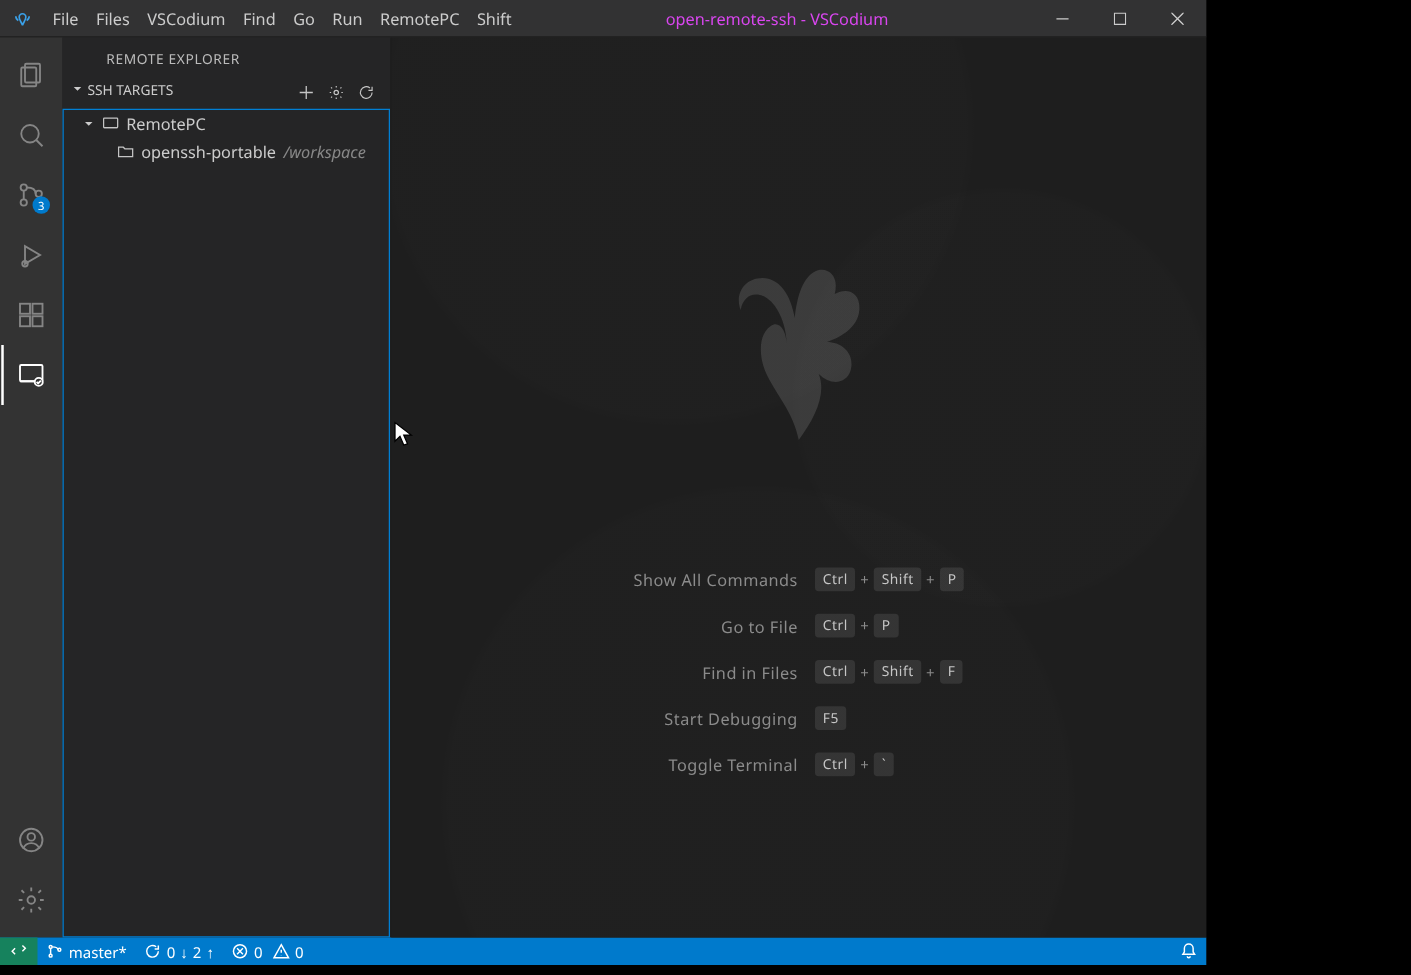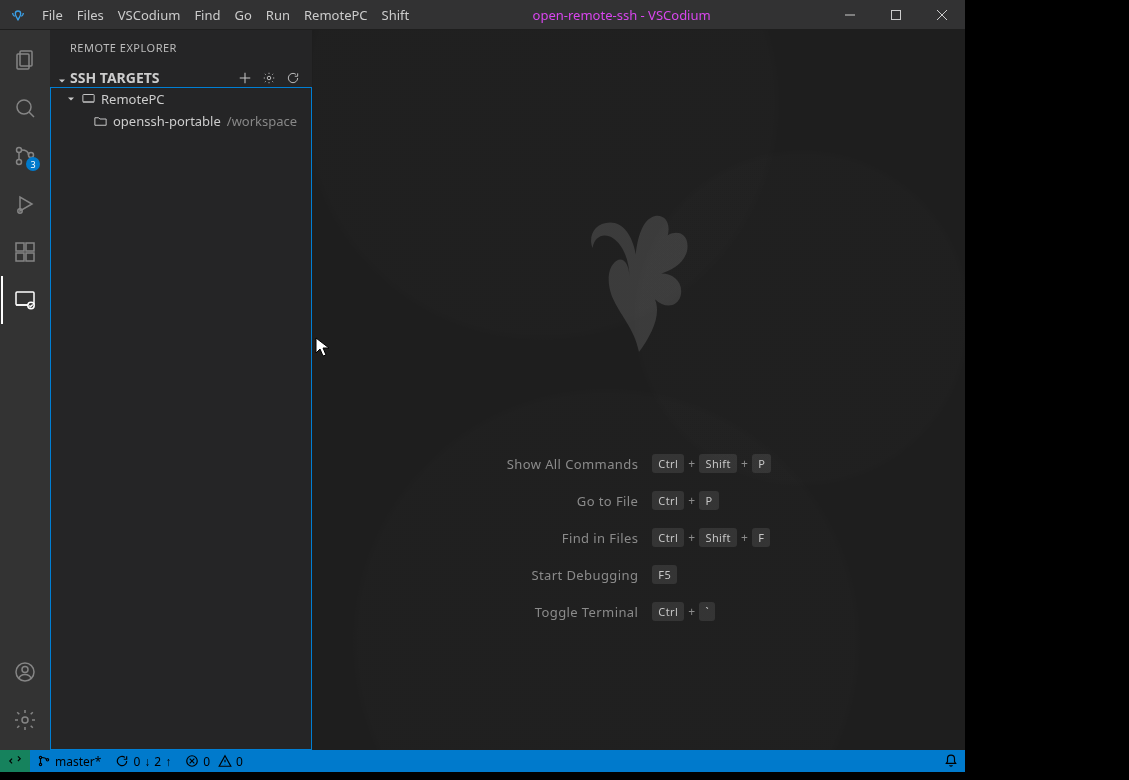--- a/index.html
+++ b/index.html
@@ -124,28 +124,29 @@
     border-right: 1px solid #1e1e1e;
   }
   .sidebar-title {
     height: 35px;
     padding: 0 20px;
     display: flex;
     align-items: center;
     font-size: 11px;
     letter-spacing: 0.5px;
     color: #bbbbbb;
+    margin-left: 15px;
   }
   .section-header {
     height: 22px;
     display: flex;
-    align-items: flex-end;
+    align-items: flex-start;
     padding: 0 4px 0 4px;
-    font-size: 14px;
-    font-weight: 700;
+    font-size: 11px;
+    font-weight: 400;
     color: #ccc;
     cursor: pointer;
   }
   .twisty {
     width: 16px;
     display: flex;
     justify-content: center;
     align-items: center;
   }
   .section-actions {
@@ -173,21 +174,21 @@
     cursor: pointer;
     padding-left: 8px;
   }
   .tree-row .indent { display: inline-block; }
   .tree-row .ico {
     width: 18px;
     display: flex; justify-content: center; align-items: center;
     color: #c5c5c5;
   }
   .tree-row .label { padding-left: 4px; white-space: nowrap; overflow: hidden; text-overflow: ellipsis; }
-  .tree-row .sublabel { color: #888; padding-left: 6px; }
+  .tree-row .sublabel { color: #888; padding-left: 6px; font-style: italic; }
   
   .editor {
     flex: 1;
     background: #1e1e1e;
     position: relative;
     display: flex;
     flex-direction: column;
     align-items: center;
     justify-content: flex-start;
     overflow: hidden;
@@ -232,21 +233,21 @@
     background:
       radial-gradient(circle at 35% 10%, rgba(255,255,255,0.008) 0 30%, transparent 31%),
       radial-gradient(circle at 75% 40%, rgba(255,255,255,0.007) 0 25%, transparent 26%),
       radial-gradient(circle at 45% 85%, rgba(255,255,255,0.007) 0 35%, transparent 36%);
     pointer-events:none;
   }
   
   .statusbar {
     height: 22px;
     background: #007acc;
-    color: #000000;
+    color: #ffffff;
     display: flex;
     align-items: center;
     font-size: 12px;
     flex: 0 0 22px;
   }
   .sb-item {
     height: 22px;
     display: flex;
     align-items: center;
     padding: 0 7px;

